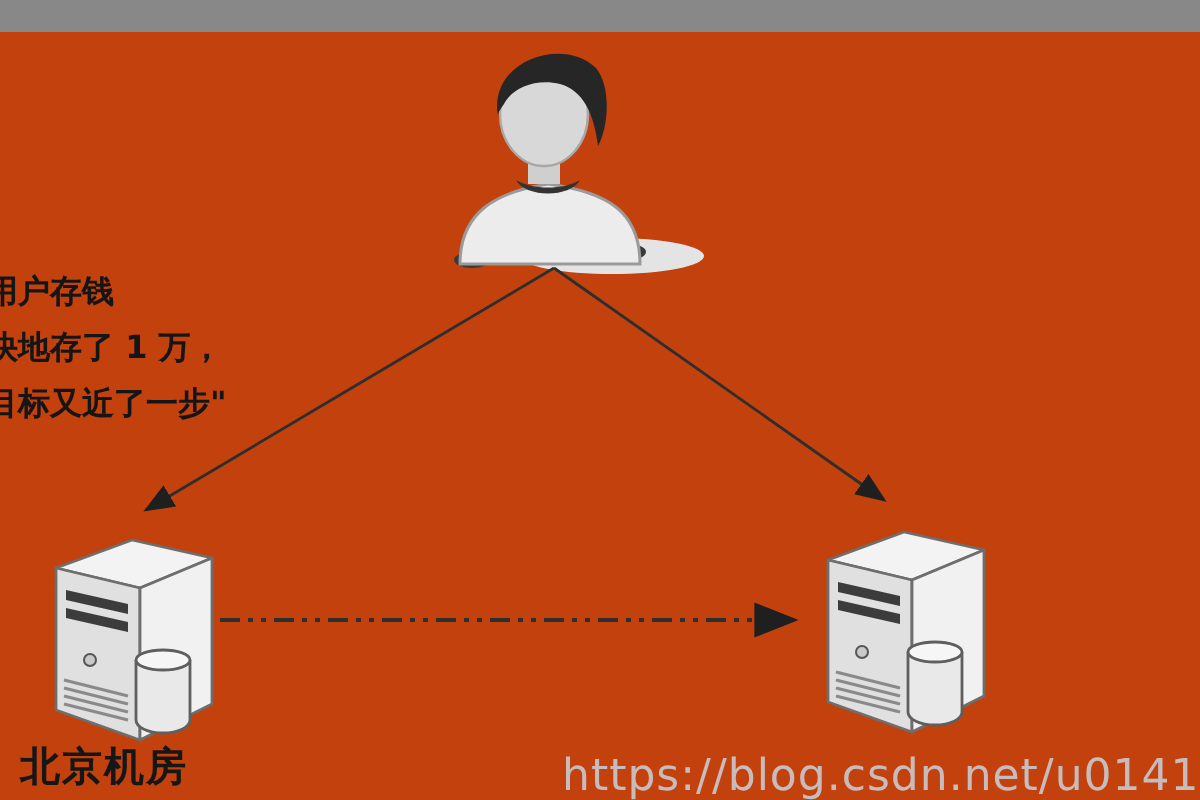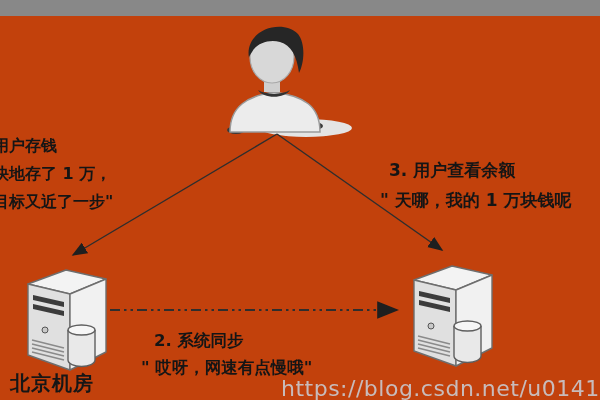--- a/index.html
+++ b/index.html
@@ -92,29 +92,21 @@
       <path d="M31,40 C26,12 64,0 80,16 C88,26 86,46 81,55 C79,38 73,27 62,24 C50,21 38,26 34,34 C32,37 31,38 31,40 Z" fill="#262626"></path>
     </svg>
   </div>
 
   <div class="note note-deposit">
     <div class="nline">用户存钱</div>
     <div class="nline">快地存了 1 万，</div>
     <div class="nline">目标又近了一步"</div>
   </div>
 
-  <div class="note note-balance">
-    <div class="nline">3. 用户查看余额</div>
-    <div class="nline">" 天哪，我的 1 万块钱呢</div>
-  </div>
 
-  <div class="note note-sync">
-    <div class="nline">2. 系统同步</div>
-    <div class="nline">" 哎呀，网速有点慢哦"</div>
-  </div>
 
   <div class="room-label beijing">北京机房</div>
 
   <svg class="links">
     <defs>
       <marker id="ah" viewBox="0 0 10 8" markerWidth="11" markerHeight="9" refX="9" refY="4" orient="auto">
         <path d="M0,0 L10,4 L0,8 Z" fill="#1f1f1f"></path>
       </marker>
     </defs>
     <line class="solid" x1="277" y1="118" x2="73" y2="239" marker-end="url(#ah)"></line>

